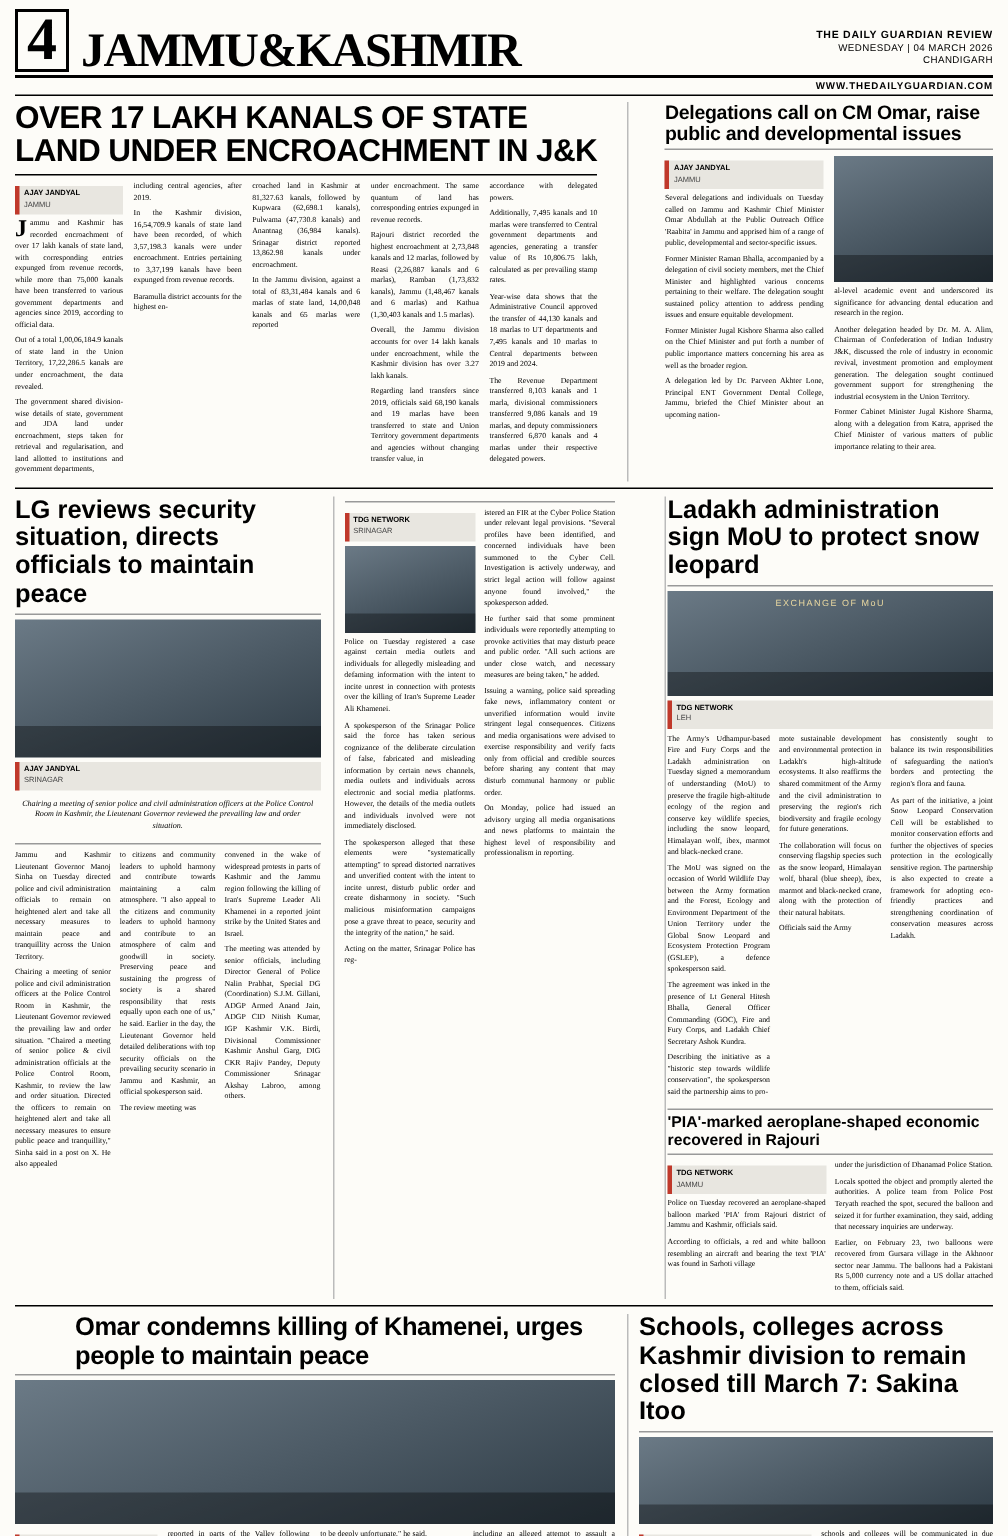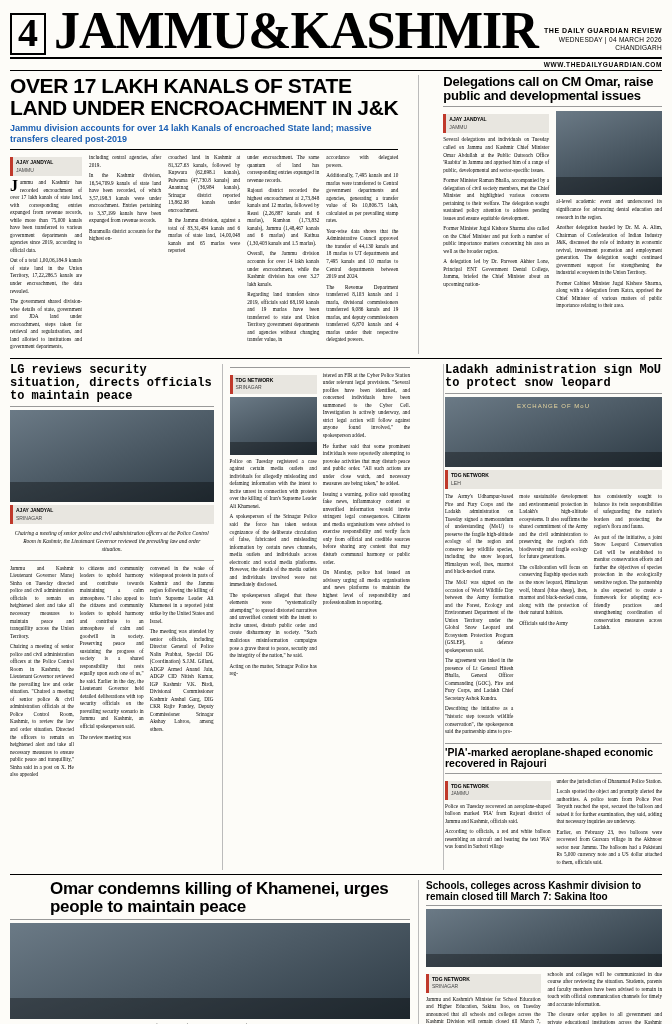--- a/index.html
+++ b/index.html
@@ -15,21 +15,21 @@
 
   
   .masthead { display:flex; align-items:flex-end; border-bottom: 2px solid #000; padding-bottom:2px; }
   .page-num {
     font-family: "Liberation Serif", serif;
     font-size: 40px; font-weight: bold; line-height: 0.9;
     border: 2px solid #000; padding: 0px 6px 2px 6px; margin-right: 8px;
   }
   .nameplate {
     font-family: "Liberation Serif", serif;
-    font-size: 52px; font-weight: bold; letter-spacing: -1px; line-height: 0.95;
+    font-size: 32px; font-weight: bold; letter-spacing: -1px; line-height: 0.95;
     flex: 1;
   }
   .masthead-right { text-align: right; font-family:"Liberation Sans", sans-serif; line-height:1.25; padding-bottom:3px;}
   .mr1 { font-size: 7px; font-weight:bold; letter-spacing:0.5px; }
   .mr2 { font-size: 6.5px; letter-spacing:0.3px; }
   .mr3 { font-size: 6.5px; letter-spacing:0.3px; }
   .urlbar { border-bottom:1px solid #000; text-align:right; font-family:"Liberation Sans", sans-serif;
             font-size:6.5px; font-weight:bold; letter-spacing:0.6px; padding: 2px 0 2px 0; }
 
   
@@ -58,30 +58,30 @@
 
   .right-head { font-size:13px; letter-spacing:-0.2px; line-height:1.08; }
   .photo { background:linear-gradient(160deg,#6b7a86,#2e3b45); position:relative; overflow:hidden; }
   .photo .pbar { position:absolute; left:0; right:0; bottom:0; height:22%; background:rgba(0,0,0,.35); }
 
   
   .mid { display:flex; gap:8px; margin-top:5px; }
   .mid-a { width:212px; }
   .mid-b { width:196px; padding-left:7px; border-left:0.5px solid #bbb;}
   .mid-c { width:228px; padding-left:1px; border-left:0.5px solid #bbb;margin-left:25px;}
-  .mid-head { font-size:12px; line-height:1.1;font-family:Liberation Mono, monospace; }
+  .mid-head { font-size:17px; line-height:1.1; }
   .caption { font-family:"Liberation Serif", serif; font-style:italic; font-size:5.4px; line-height:1.45;
              text-align:center; padding:3px 4px; }
 
   
   .bottom { display:flex; gap:8px; margin-top:5px; }
   .bot-left { width:400px; }
   .bot-right { width:244px; padding-left:7px; border-left:0.5px solid #bbb;}
   .omar-head { font-size:17px; letter-spacing:-0.3px; line-height:1.08;margin-left:40px; }
-  .sch-head { font-size:10px; line-height:1.1; }
+  .sch-head { font-size:17px; line-height:1.1; }
 </style>
 </head>
 <body>
 
 <div class="page">
 
   <div class="masthead">
     <div class="page-num">4</div>
     <div class="nameplate">JAMMU&amp;KASHMIR</div>
     <div class="masthead-right">
@@ -89,21 +89,20 @@
       <div class="mr2">WEDNESDAY | 04 MARCH 2026</div>
       <div class="mr3">CHANDIGARH</div>
     </div>
   </div>
   <div class="urlbar">WWW.THEDAILYGUARDIAN.COM</div>
 
   <div class="top">
 
     <div class="top-left">
       <div class="hl lead-head">OVER 17 LAKH KANALS OF STATE LAND UNDER ENCROACHMENT IN J&amp;K</div>
-      <div class="lead-sub">Jammu division accounts for over 14 lakh Kanals of encroached State land; massive transfers cleared post-2019</div>
       <div class="rule"></div>
       <div class="cols3" style="gap:7px;">
         <div class="body-col">
           <div class="byline">
             <span class="nm">AJAY JANDYAL</span>
             <span class="pl">JAMMU</span>
           </div>
           <p class="dropcapP">Jammu and Kashmir has recorded encroachment of over 17 lakh kanals of state land, with corresponding entries expunged from revenue records, while more than 75,000 kanals have been transferred to various government departments and agencies since 2019, according to official data.</p>
           <p>Out of a total 1,00,06,184.9 kanals of state land in the Union Territory, 17,22,286.5 kanals are under encroachment, the data revealed.</p>
           <p>The government shared division-wise details of state, government and JDA land under encroachment, steps taken for retrieval and regularisation, and land allotted to institutions and government departments,</p>

